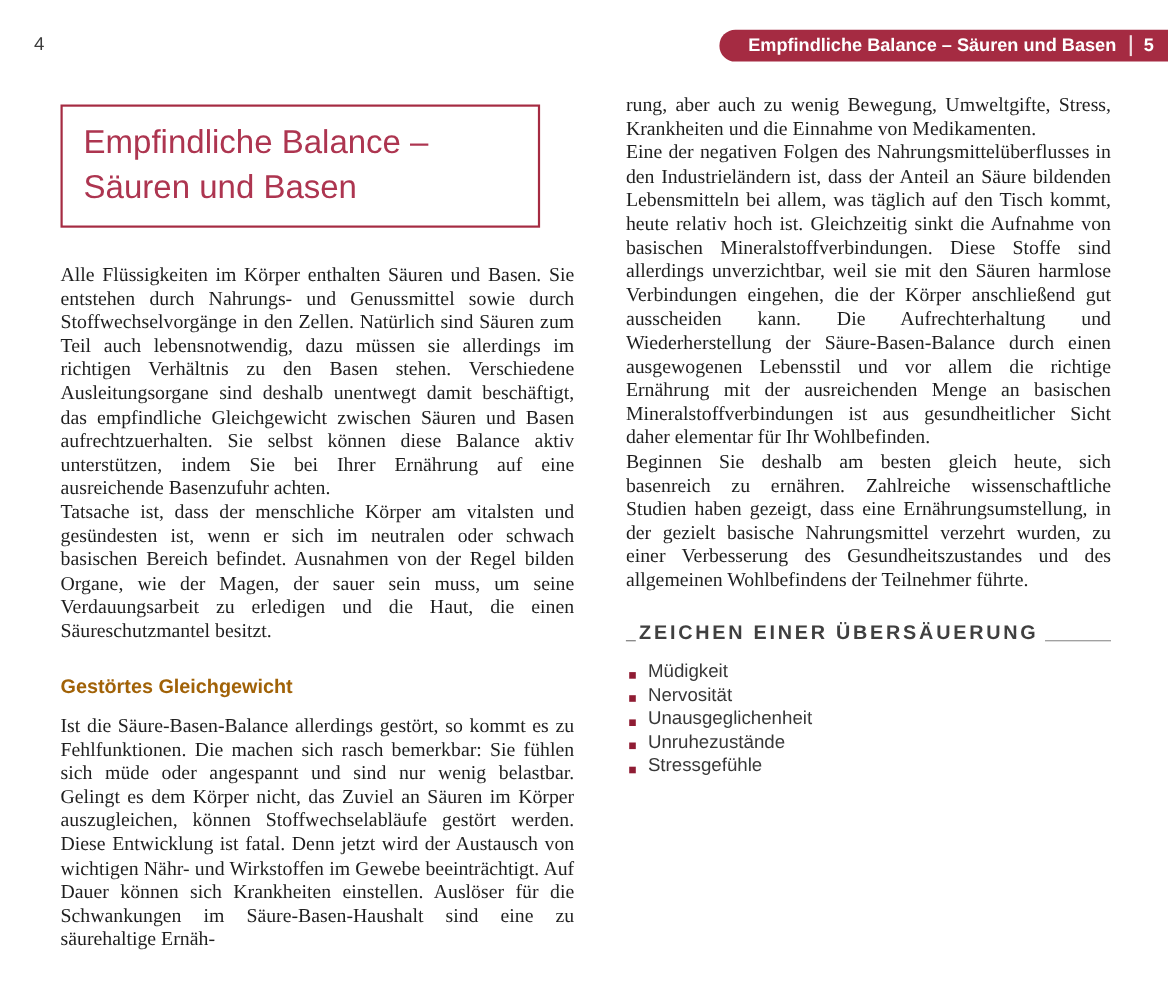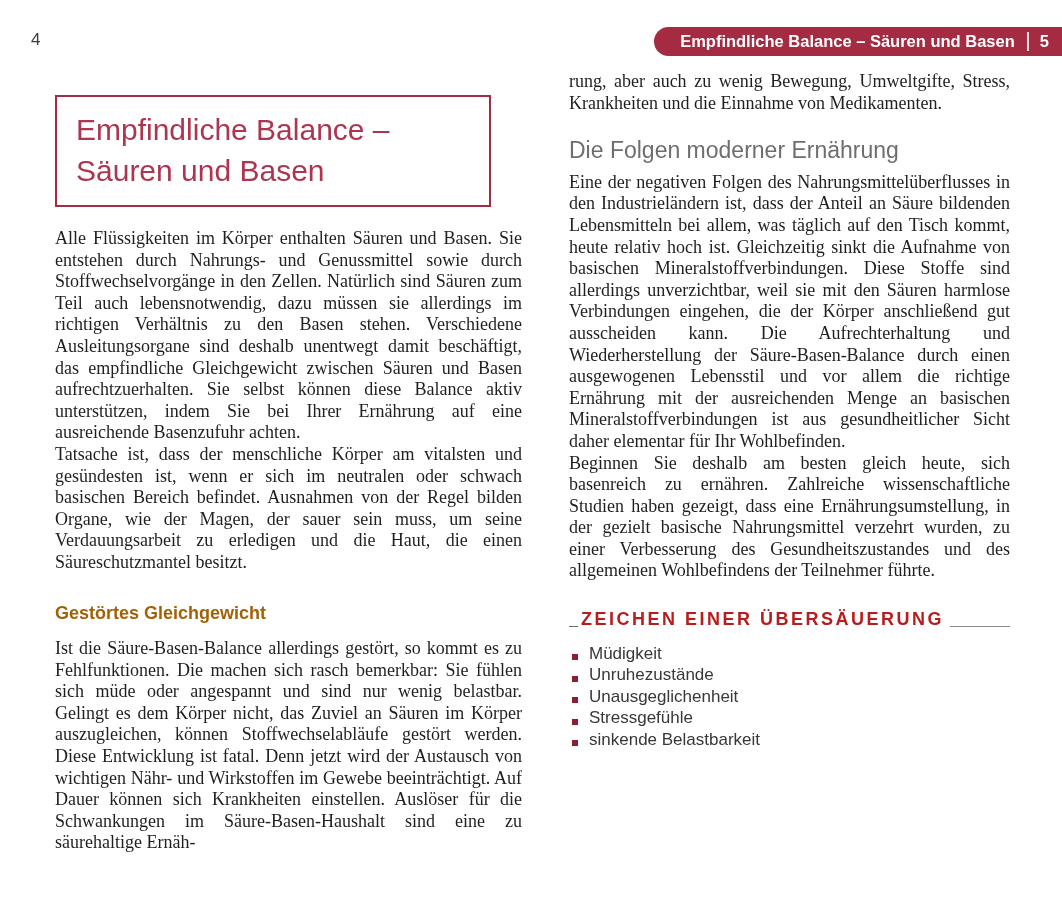--- a/index.html
+++ b/index.html
@@ -32,22 +32,22 @@
     border:2px solid #A52B42; padding:12px 19px 14px;
     color:#AD3550; font-family:"Liberation Sans", sans-serif;
     font-size:30px; line-height:41px; font-weight:400;
   }
 
   
   .col {
     position:absolute; color:#1f1f1f;
     font-size:18px; line-height:21.6px; text-align:justify;
   }
-  .col-left  { left:55px;  top:228px; width:467px; }
-  .col-right { left:569px; top:71px;  width:441px; }
+  .col-left  { left:55px;  top:239px; width:467px; }
+  .col-right { left:569px; top:85px;  width:441px; }
   .col p { margin:0; }
   .col p + .h-red-sans { margin-top:29px; }
 
   .h-red-sans {
     font-family:"Liberation Sans", sans-serif; font-weight:700;
     font-size:18px; color:#a16207; margin:0 0 14px; text-align:left;
   }
   .h-gray-sans {
     font-family:"Liberation Sans", sans-serif; font-weight:400;
     font-size:23px; color:#6E6E6E; margin:26px 0 10px; text-align:left;
@@ -56,21 +56,21 @@
     font-family:"Liberation Serif", serif; font-weight:700;
     font-size:20px; color:#A82943; margin:22px 0 8px; text-align:left;
   }
 
   
   .infobox { margin-top:27px; font-family:"Liberation Sans", sans-serif; text-align:left; }
   .infobox-header { display:flex; align-items:flex-end; }
   .rule-left  { width:9px; border-bottom:1.5px solid #6f6f6f; margin-bottom:4px; }
   .rule-right { flex:1;    border-bottom:1.5px solid #8a8a8a; margin-bottom:4px; }
   .infobox-title {
-    color:#b91c1c; font-weight:700; font-size:18px;
+    color:#404040; font-weight:700; font-size:18px;
     letter-spacing:2.5px; padding:0 6px 0 3px; white-space:nowrap;
   }
   .infobox-list { list-style:none; margin:12px 0 0; padding:0 0 0 3px; }
   .infobox-list li {
     display:flex; align-items:center;
     font-size:17px; line-height:21.5px; color:#383838;
   }
   .bullet { width:6px; height:6px; background:#8F1C33; margin:8px 11px 0 0; flex-shrink:0; }
 </style>
 </head>
@@ -92,49 +92,48 @@
 
   <div class="col col-left">
     <p>Alle Flüssigkeiten im Körper enthalten Säuren und Basen. Sie entstehen durch Nahrungs- und Genussmittel sowie durch Stoffwechselvorgänge in den Zellen. Natürlich sind Säuren zum Teil auch lebensnotwendig, dazu müssen sie allerdings im richtigen Verhältnis zu den Basen stehen. Verschiedene Ausleitungsorgane sind deshalb unentwegt damit beschäftigt, das empfindliche Gleichgewicht zwischen Säuren und Basen aufrechtzuerhalten. Sie selbst können diese Balance aktiv unterstützen, indem Sie bei Ihrer Ernährung auf eine ausreichende Basenzufuhr achten.</p>
     <p>Tatsache ist, dass der menschliche Körper am vitalsten und gesündesten ist, wenn er sich im neutralen oder schwach basischen Bereich befindet. Ausnahmen von der Regel bilden Organe, wie der Magen, der sauer sein muss, um seine Verdauungsarbeit zu erledigen und die Haut, die einen Säureschutzmantel besitzt.</p>
     <h2 class="h-red-sans">Gestörtes Gleichgewicht</h2>
     <p>Ist die Säure-Basen-Balance allerdings gestört, so kommt es zu Fehlfunktionen. Die machen sich rasch bemerkbar: Sie fühlen sich müde oder angespannt und sind nur wenig belastbar. Gelingt es dem Körper nicht, das Zuviel an Säuren im Körper auszugleichen, können Stoffwechselabläufe gestört werden. Diese Entwicklung ist fatal. Denn jetzt wird der Austausch von wichtigen Nähr- und Wirkstoffen im Gewebe beeinträchtigt. Auf Dauer können sich Krankheiten einstellen. Auslöser für die Schwankungen im Säure-Basen-Haushalt sind eine zu säurehaltige Ernäh-</p>
   </div>
 
   <div class="col col-right">
     <p>rung, aber auch zu wenig Bewegung, Umweltgifte, Stress, Krankheiten und die Einnahme von Medikamenten.</p>
-    <h2 class="h-gray-sans">Die Folgen moderner Ernährung</h2>
     <p>Eine der negativen Folgen des Nahrungsmittelüberflusses in den Industrieländern ist, dass der Anteil an Säure bildenden Lebensmitteln bei allem, was täglich auf den Tisch kommt, heute relativ hoch ist. Gleichzeitig sinkt die Aufnahme von basischen Mineralstoffverbindungen. Diese Stoffe sind allerdings unverzichtbar, weil sie mit den Säuren harmlose Verbindungen eingehen, die der Körper anschließend gut ausscheiden kann. Die Aufrechterhaltung und Wiederherstellung der Säure-Basen-Balance durch einen ausgewogenen Lebensstil und vor allem die richtige Ernährung mit der ausreichenden Menge an basischen Mineralstoffverbindungen ist aus gesundheitlicher Sicht daher elementar für Ihr Wohlbefinden.</p>
     <p>Beginnen Sie deshalb am besten gleich heute, sich basenreich zu ernähren. Zahlreiche wissenschaftliche Studien haben gezeigt, dass eine Ernährungsumstellung, in der gezielt basische Nahrungsmittel verzehrt wurden, zu einer Verbesserung des Gesundheitszustandes und des allgemeinen Wohlbefindens der Teilnehmer führte.</p>
 
     <div class="infobox">
       <div class="infobox-header">
         <span class="rule-left"></span>
         <span class="infobox-title">ZEICHEN EINER ÜBERSÄUERUNG</span>
         <span class="rule-right"></span>
       </div>
       <ul class="infobox-list">
         <li>
           <span class="bullet"></span>
           <span>Müdigkeit</span>
         </li>
         <li>
           <span class="bullet"></span>
-          <span>Unruhezustände</span>
+          <span>Nervosität</span>
         </li>
         <li>
           <span class="bullet"></span>
           <span>Unausgeglichenheit</span>
         </li>
         <li>
           <span class="bullet"></span>
-          <span>Stressgefühle</span>
+          <span>Unruhezustände</span>
         </li>
         <li>
           <span class="bullet"></span>
-          <span>sinkende Belastbarkeit</span>
+          <span>Stressgefühle</span>
         </li>
       </ul>
 
     </div>
   </div>
 
 </div>
 
 </body></html>

